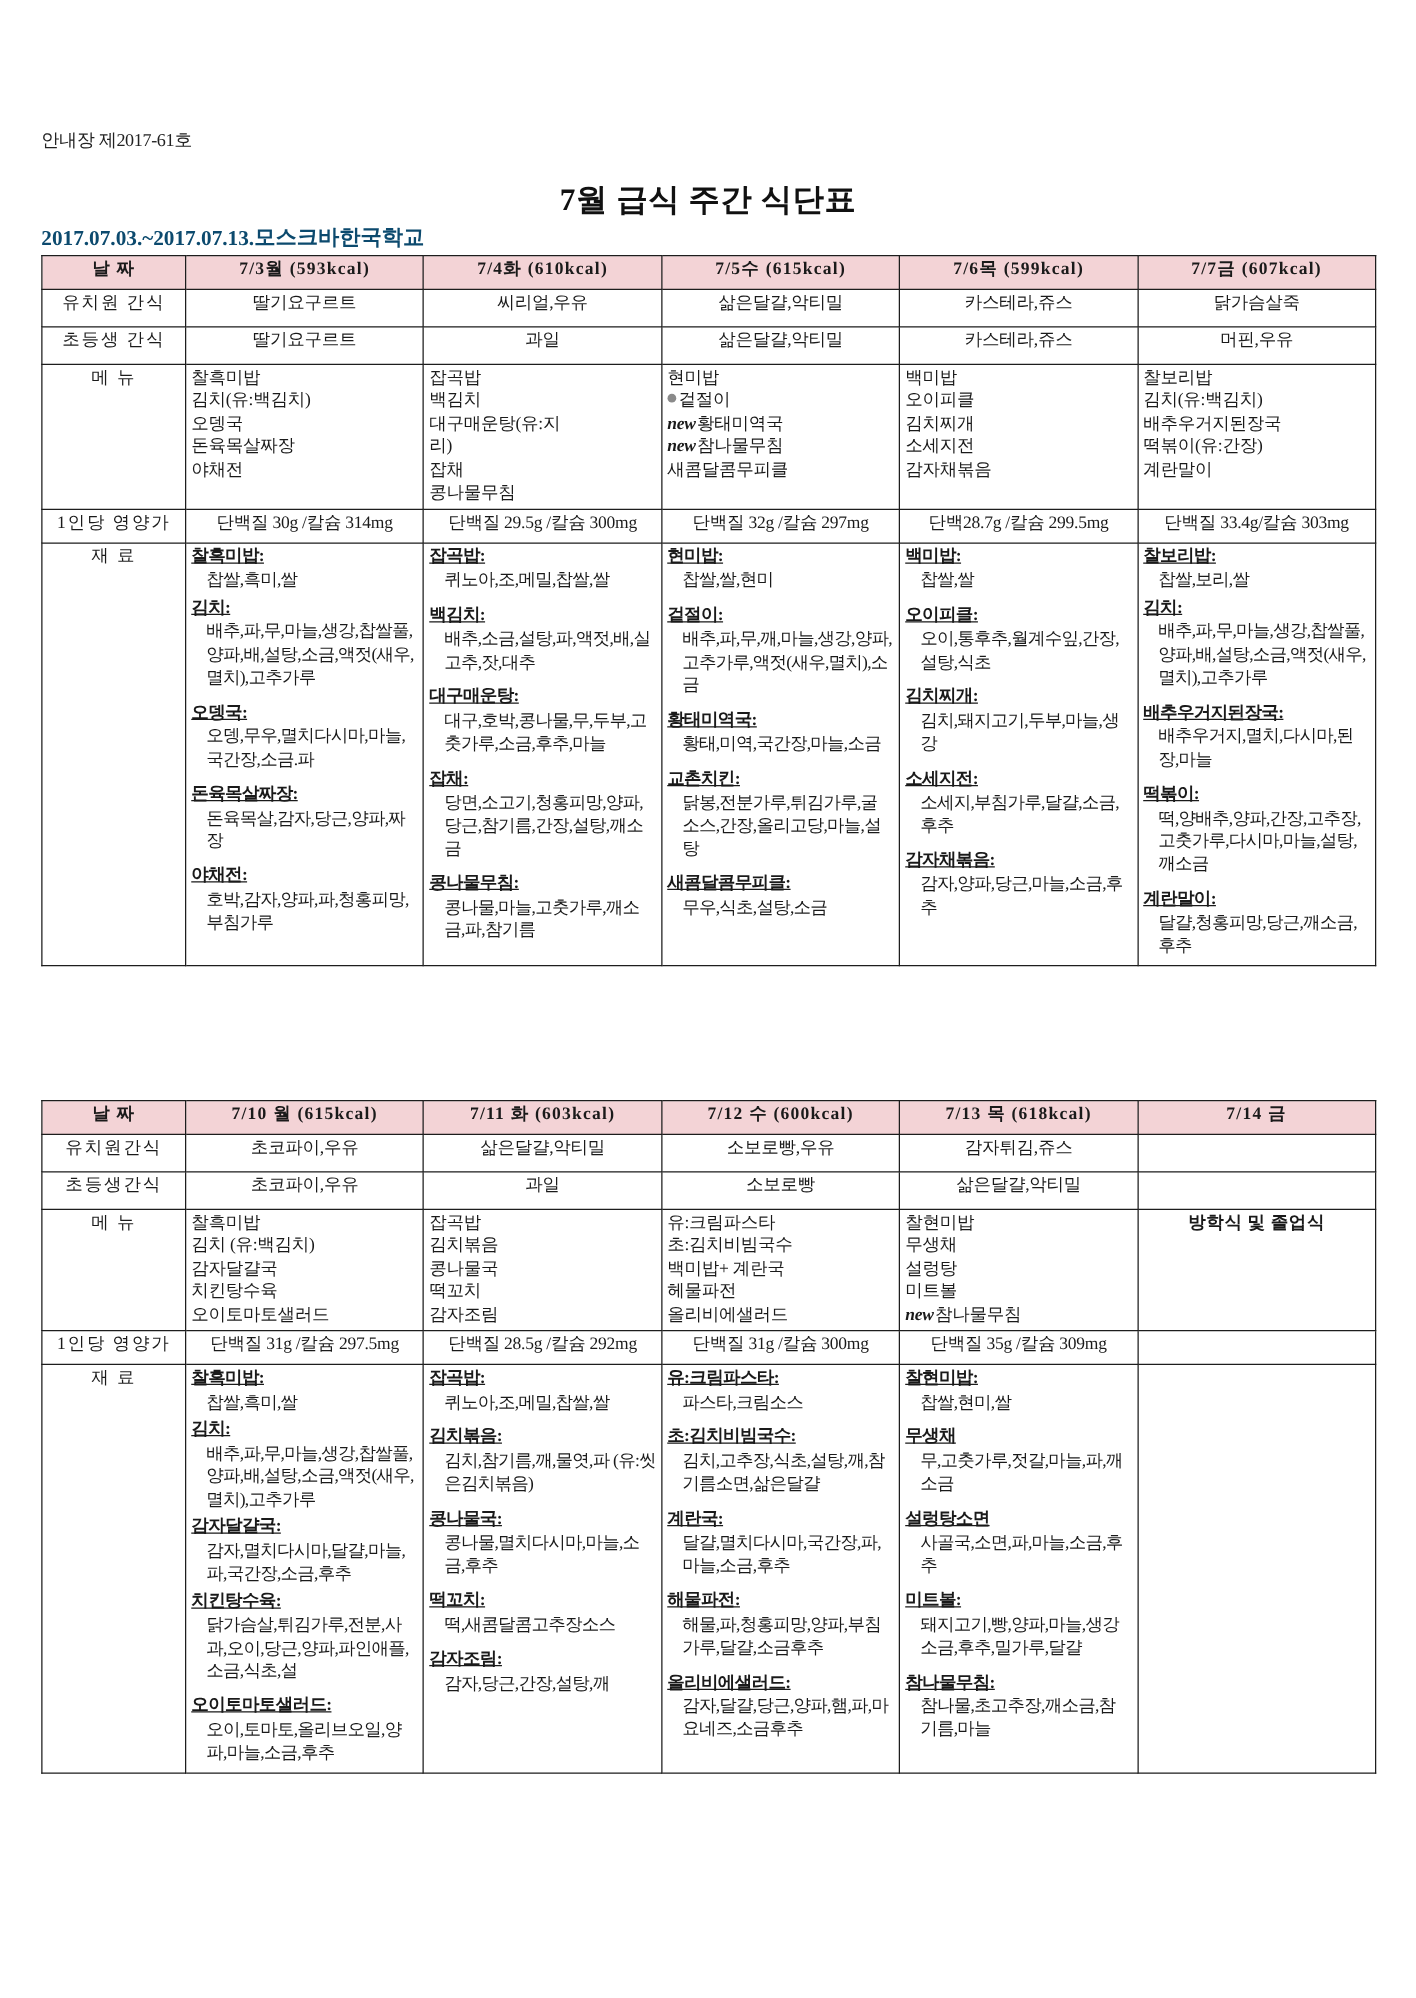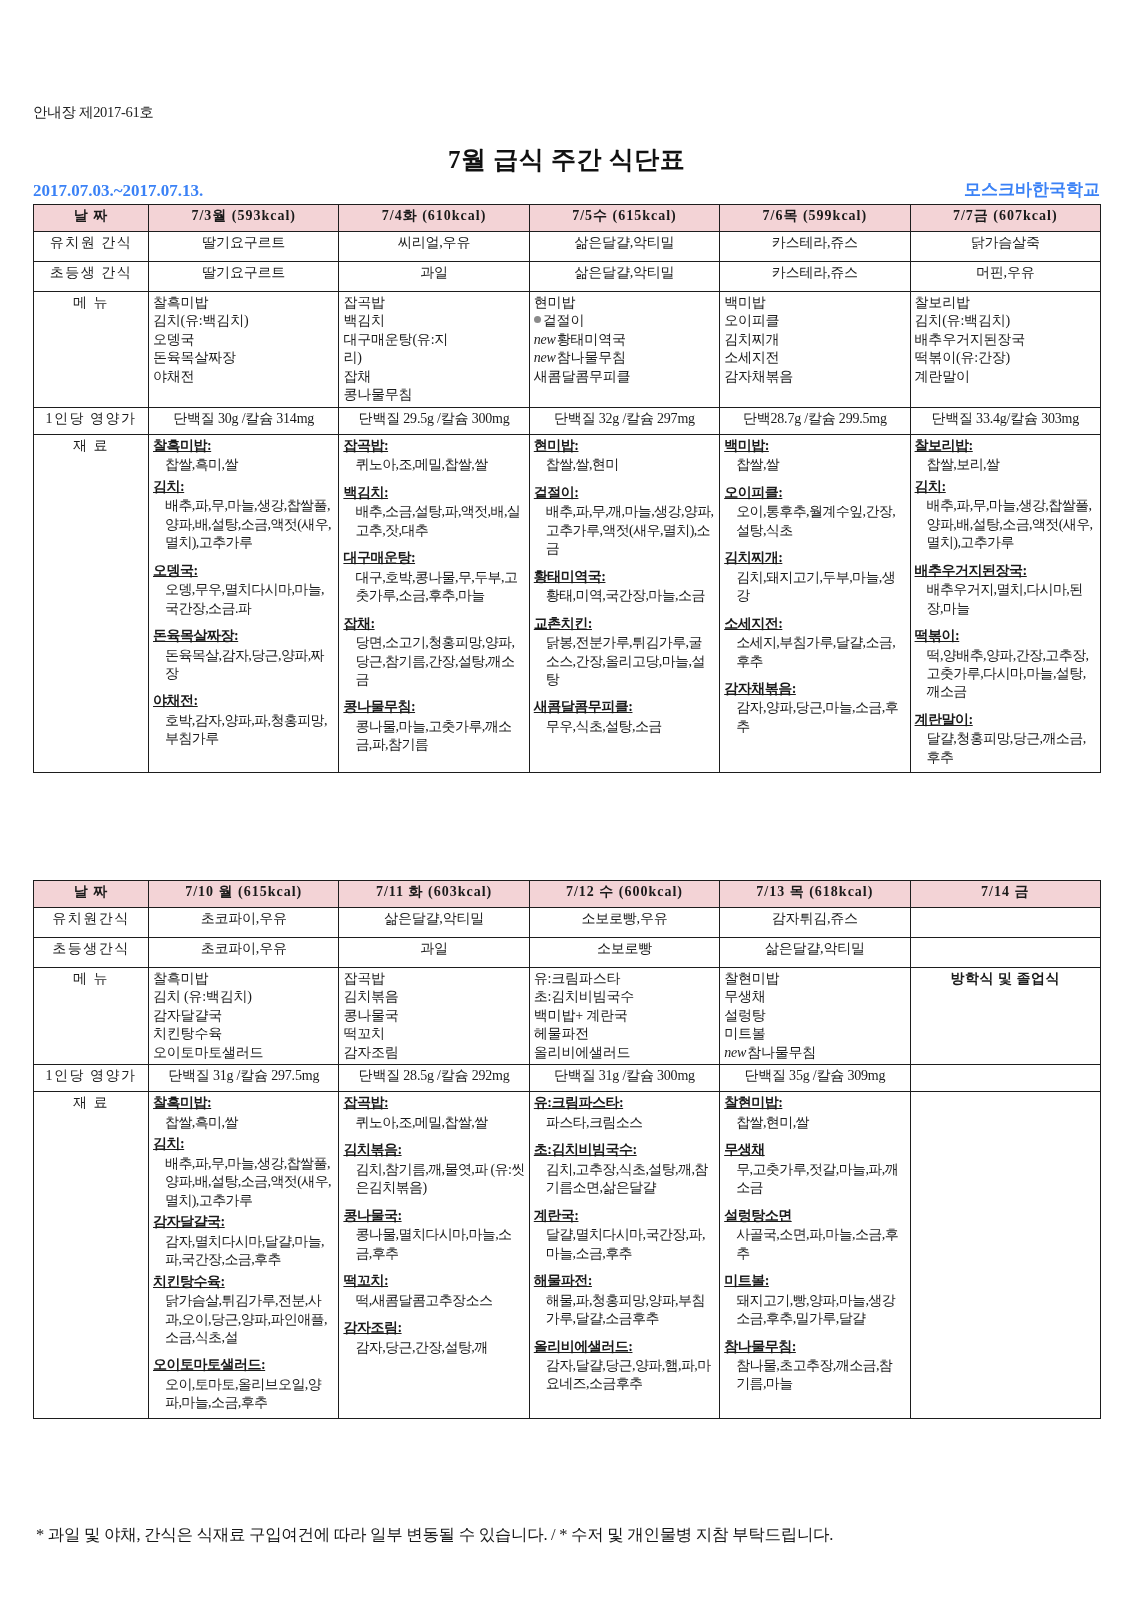--- a/index.html
+++ b/index.html
@@ -43,25 +43,24 @@
     font-weight: bold;
     letter-spacing: 0.5px;
     color: #111;
   }
   .period-row {
     position: absolute;
     left: 33px;
     right: 33px;
     top: 178px;
     display: flex;
-    justify-content: space-between;
     align-items: flex-end;
     font-size: 17px;
     font-weight: bold;
-    color: #3b82f6;
+    color: #0c4a6e;
   }
   .school-name { font-size: 17px; font-weight: bold; }
 
   
   table.menu-table {
     border-collapse: collapse;
     width: 1067px;
     table-layout: fixed;
     position: absolute;
     left: 33px;
@@ -114,21 +113,21 @@
   .menu-cell .bullet {
     display: inline-block;
     width: 7px; height: 7px;
     border-radius: 50%;
     background: #8a8a8a;
     margin-right: 2px;
     vertical-align: 2px;
   }
   .menu-cell .new-tag {
     font-style: italic;
-    font-weight: normal;
+    font-weight: bold;
     font-family: "Liberation Serif", serif;
     padding-right: 1px;
   }
   .nutri-cell {
     text-align: center;
     vertical-align: middle;
     font-size: 14.5px;
     height: 22px;
     letter-spacing: -0.2px;
     white-space: nowrap;
@@ -546,15 +545,14 @@
             <div class="ing-group gap">
               <span class="ing-name">참나물무침:</span>
               <span class="ing-items">참나물,초고추장,깨소금,참기름,마늘</span>
             </div>
           </td>
           <td class="ing-cell"></td>
         </tr>
       </tbody>
   </table>
 
-  <div class="footnote">* 과일 및 야채, 간식은 식재료 구입여건에 따라 일부 변동될 수 있습니다. / * 수저 및 개인물병 지참 부탁드립니다.</div>
 
 </div>
 
 </body></html>

